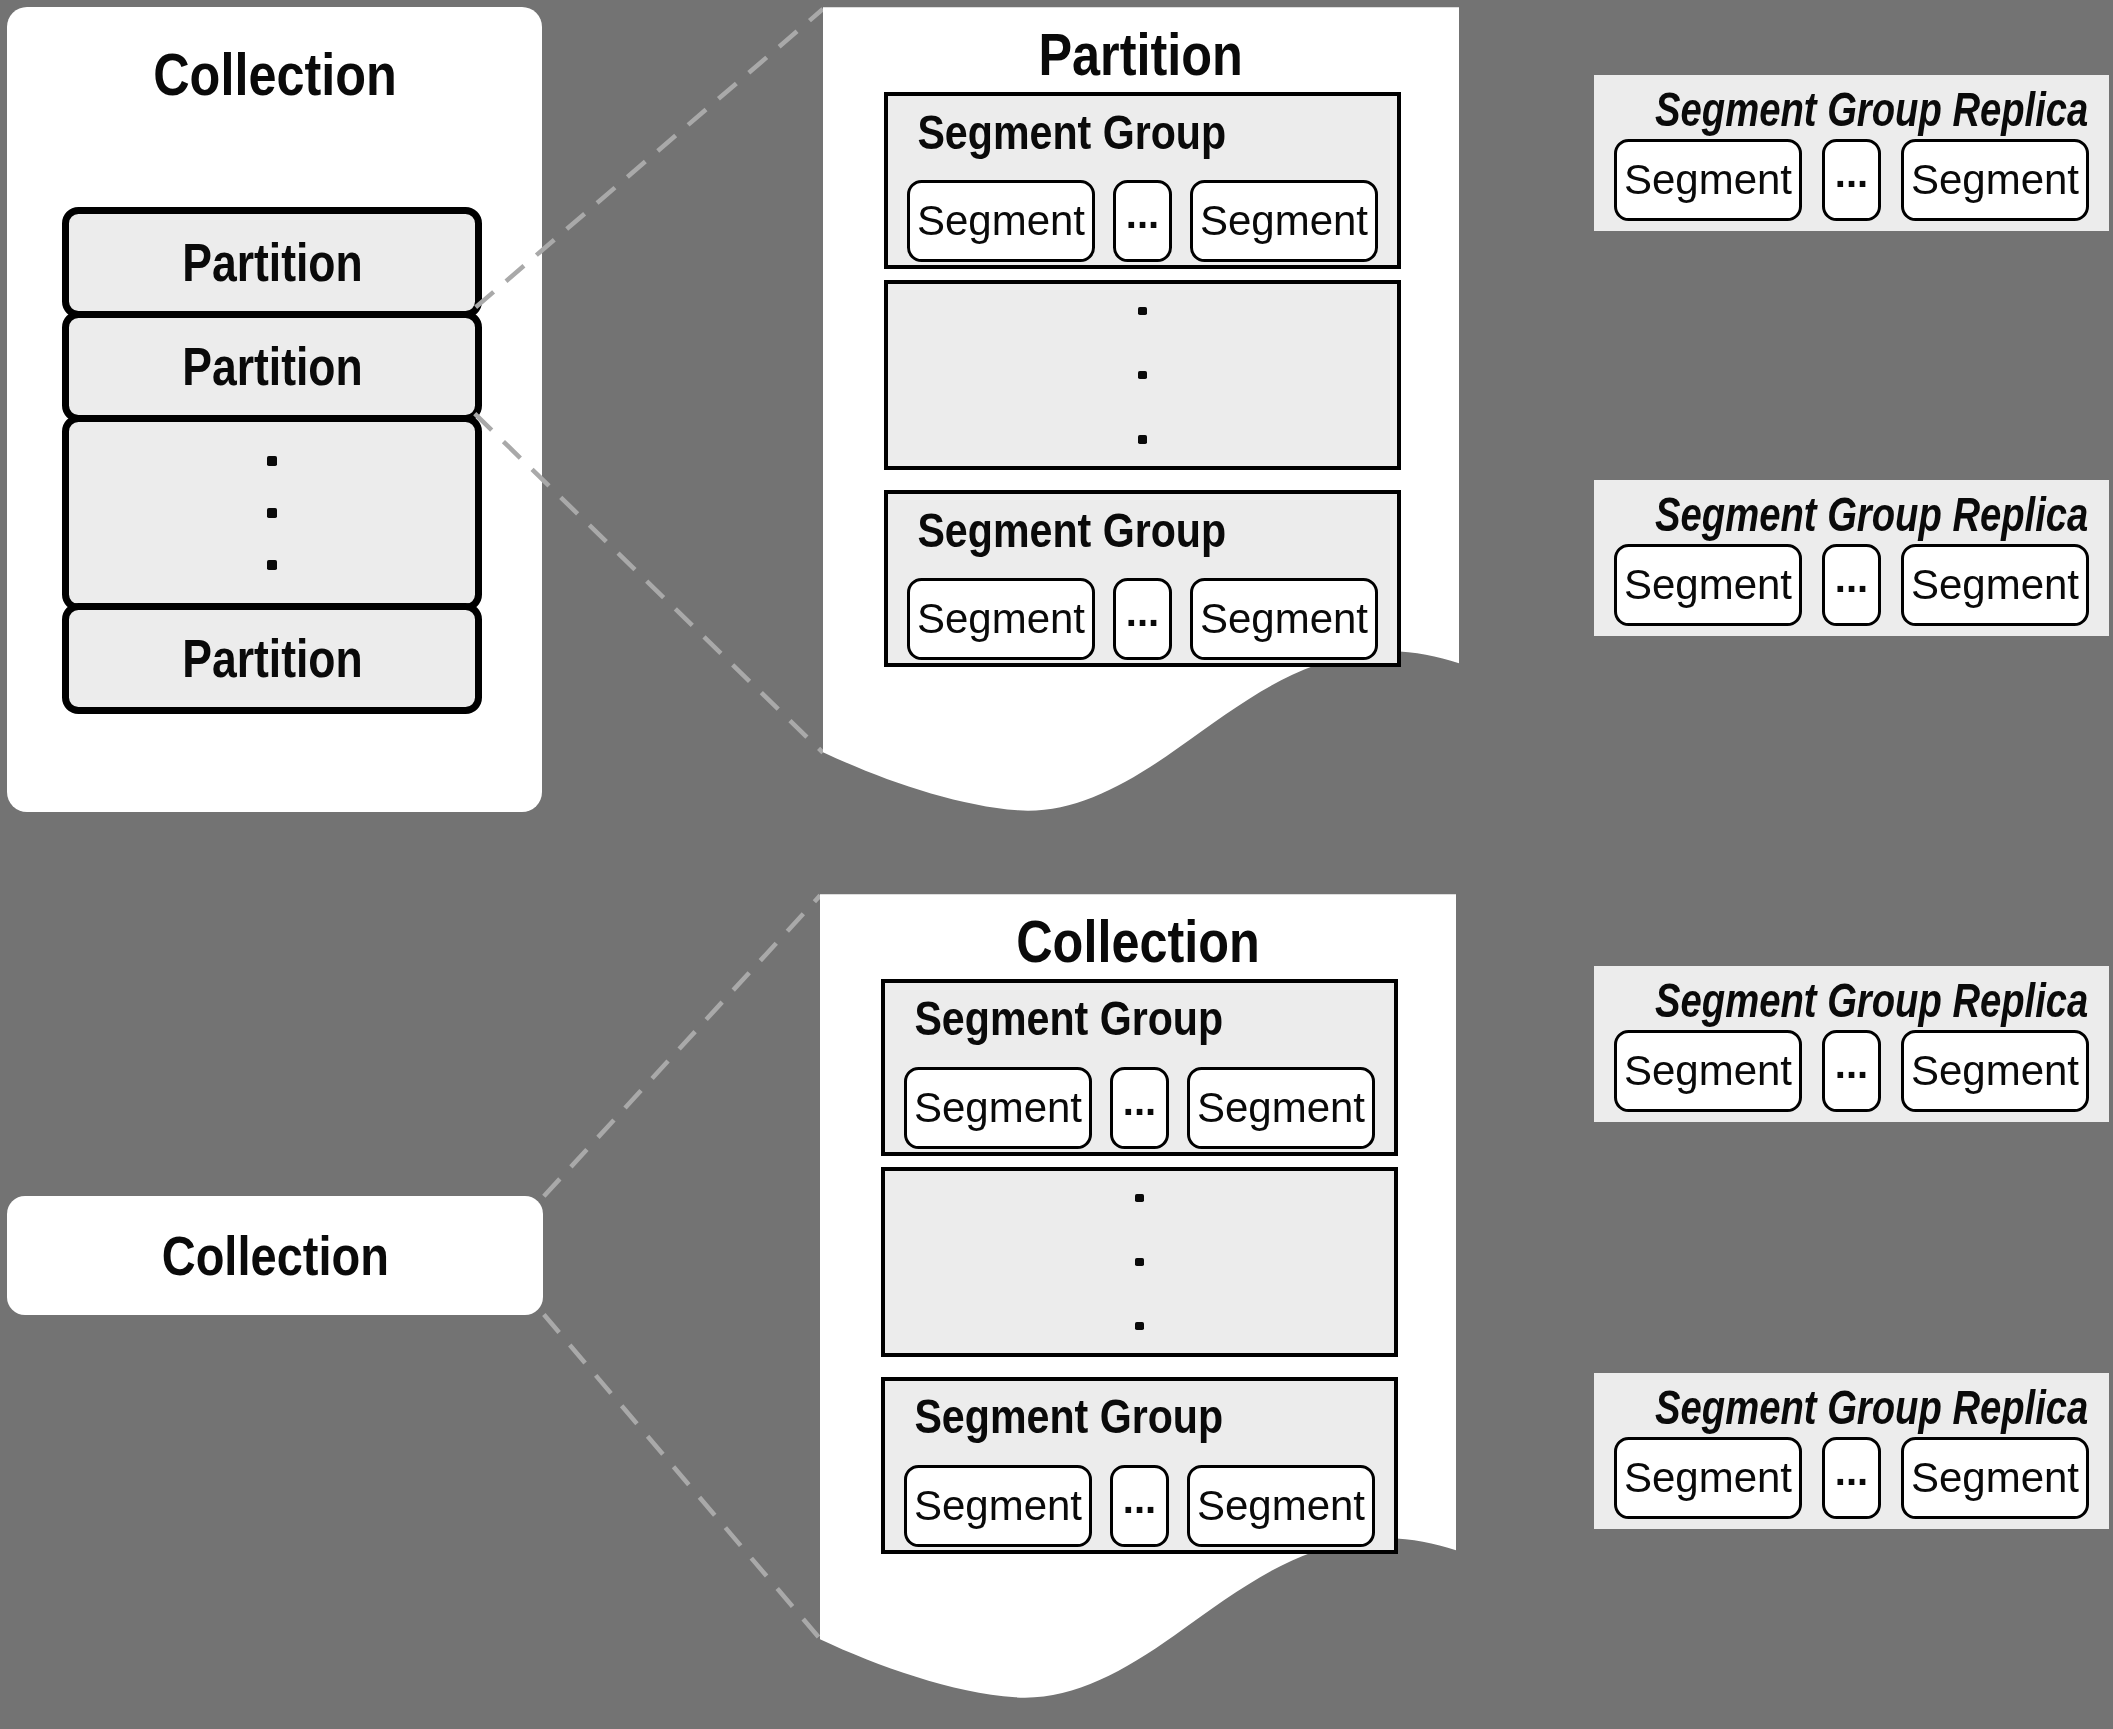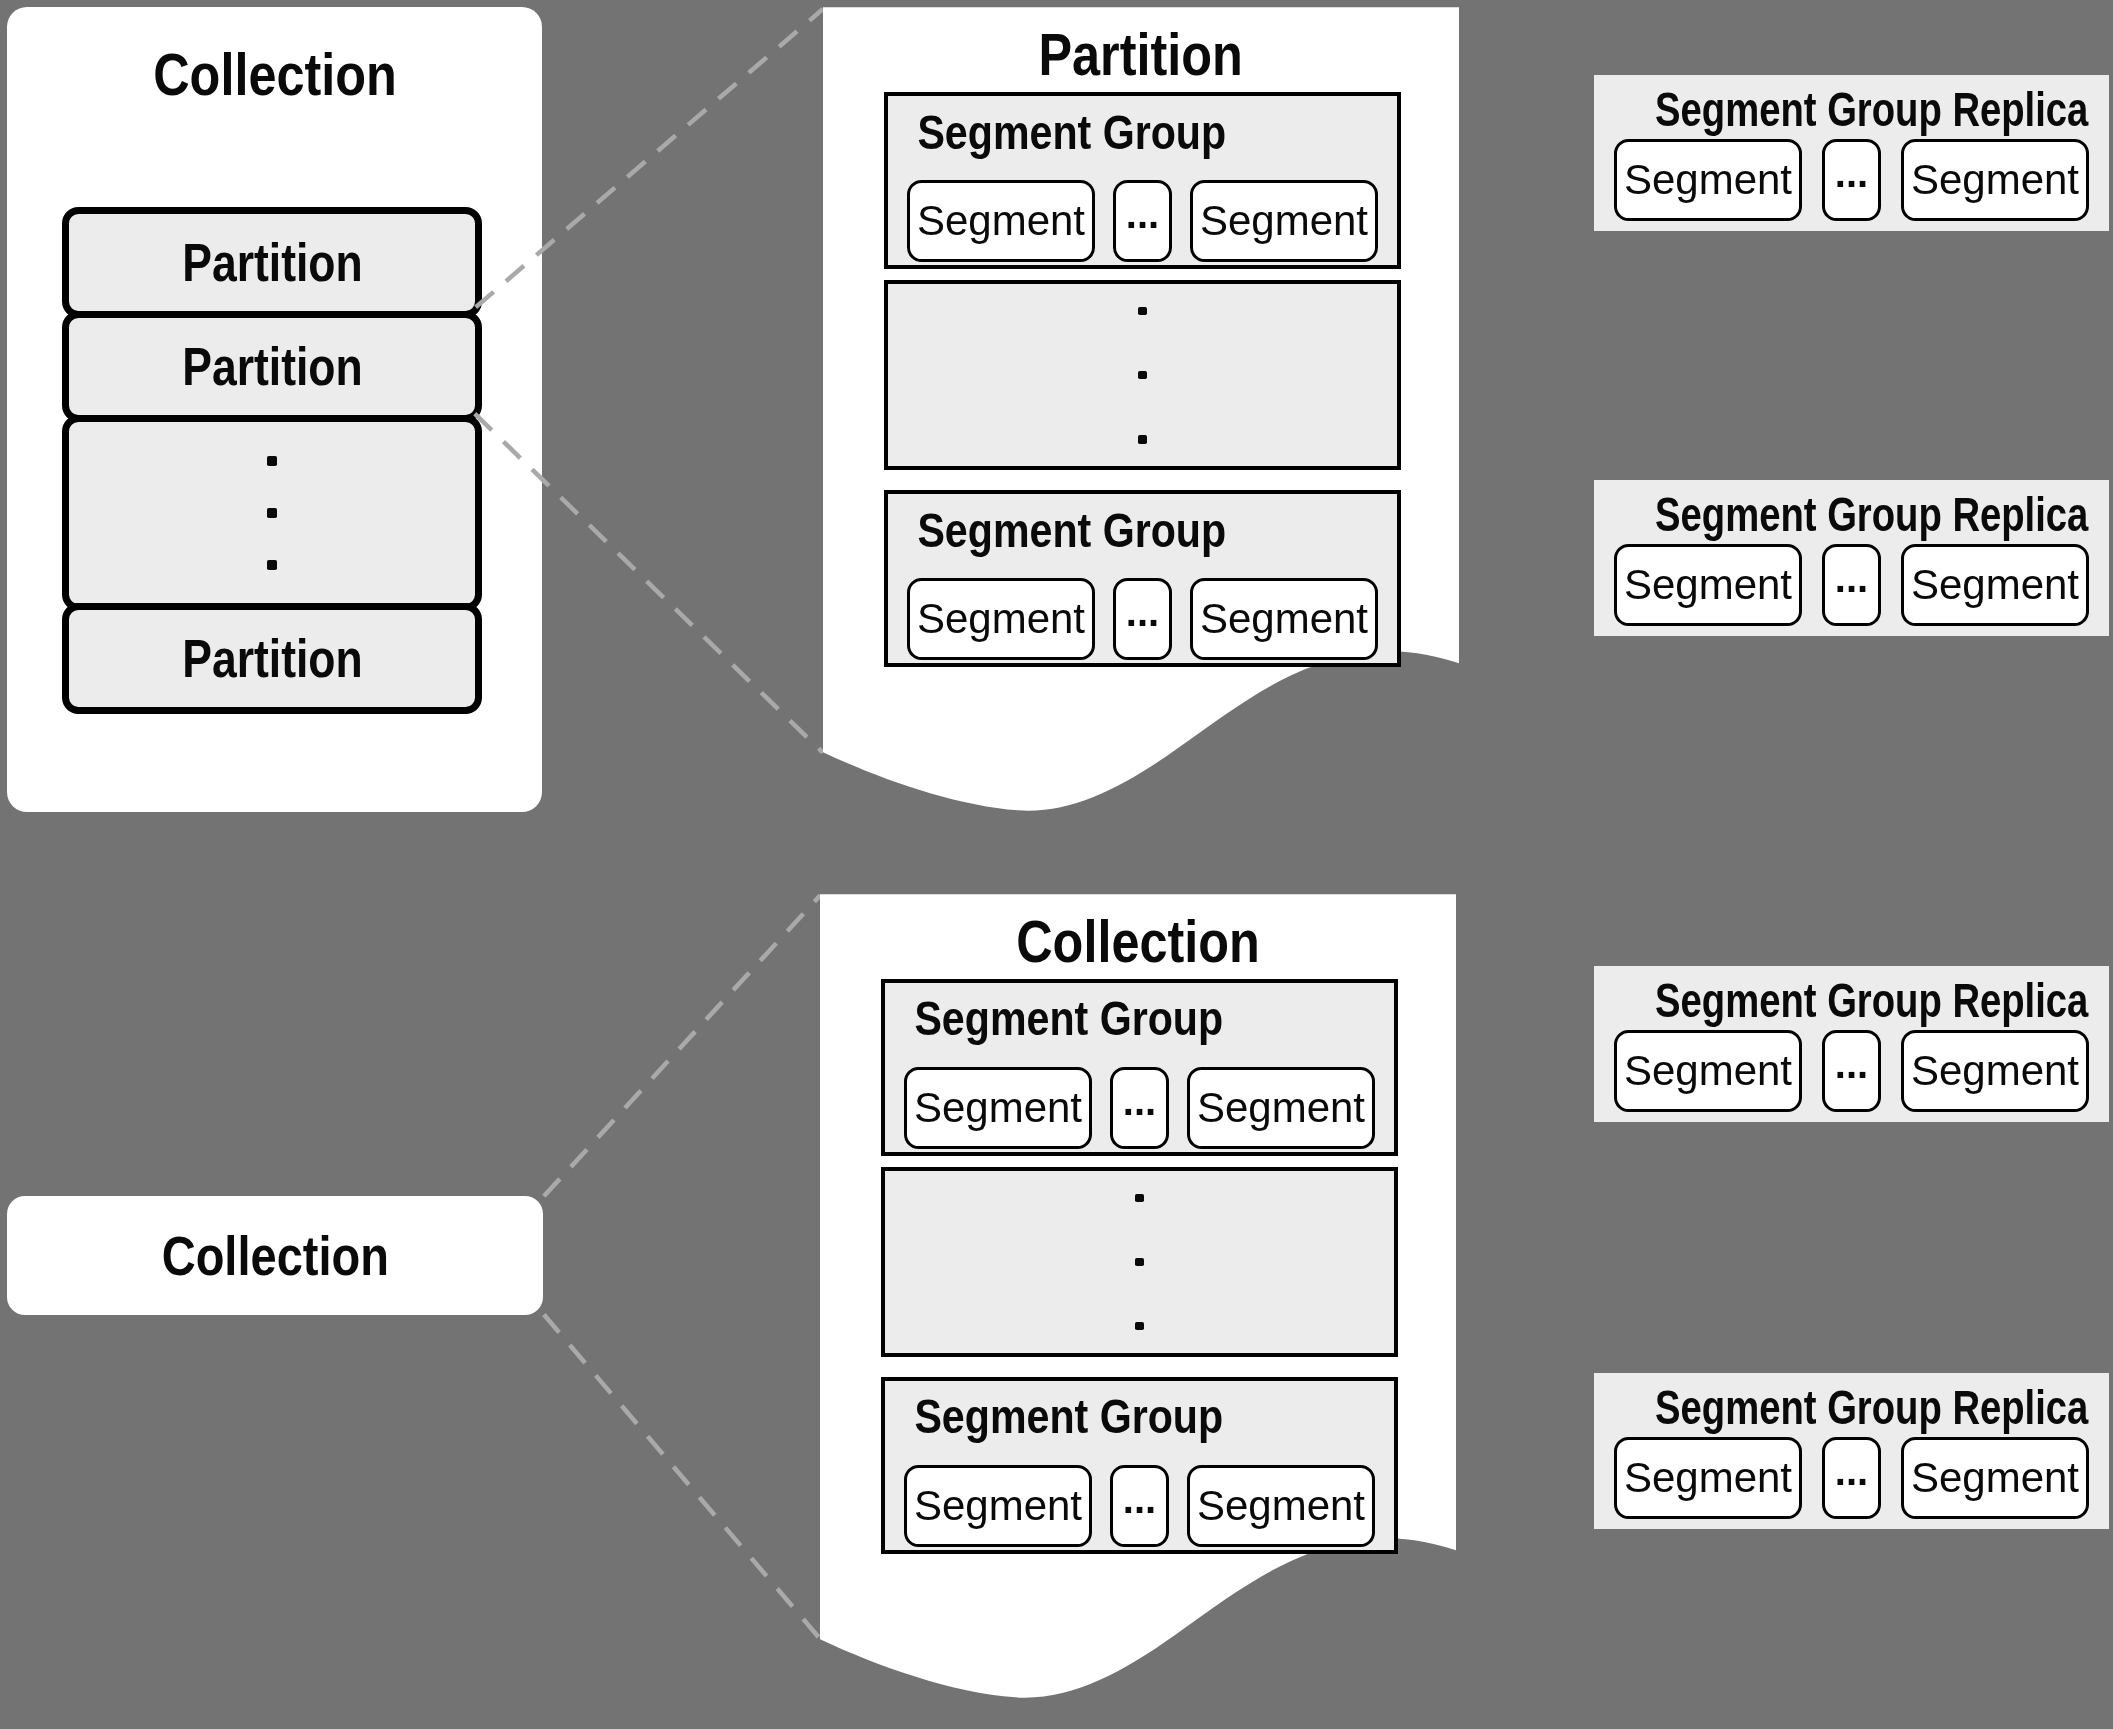--- a/index.html
+++ b/index.html
@@ -41,21 +41,21 @@
   .seg-row{position:absolute;left:0;right:0;top:84px;display:flex;justify-content:center;gap:18px;}
   .seg{box-sizing:border-box;height:82px;background:#fff;border:3.6px solid #000;border-radius:14.5px;
        display:flex;align-items:center;justify-content:center;font-size:42px;font-weight:400;}
   .seg.wseg{width:188px;}
   .seg.wdots{width:59px;font-weight:700;font-size:40px;padding-bottom:12.7px;}
   .midbox{position:absolute;left:61px;width:517px;height:190px;background:#ececec;border:4.5px solid #000;box-sizing:border-box;
           display:flex;align-items:center;justify-content:center;}
 
   
   .replica{position:absolute;left:1594px;width:515px;height:156px;background:#ececec;}
-  .rep-title{position:absolute;top:5.5px;left:0;width:100%;text-align:center;font-size:49px;font-weight:700;}
+  .rep-title{position:absolute;top:5.5px;left:0;width:100%;text-align:center;font-size:49px;font-weight:700;font-style:italic;}
   .replica .seg-row{top:64px;gap:20px;}
 
   
   #bottom-collection{position:absolute;left:7.3px;top:1196px;width:536px;height:119px;background:#fff;border-radius:18px;
           display:flex;align-items:center;justify-content:center;font-size:56px;font-weight:700;}
 </style>
 </head>
 <body>
 
 <div id="canvas">

